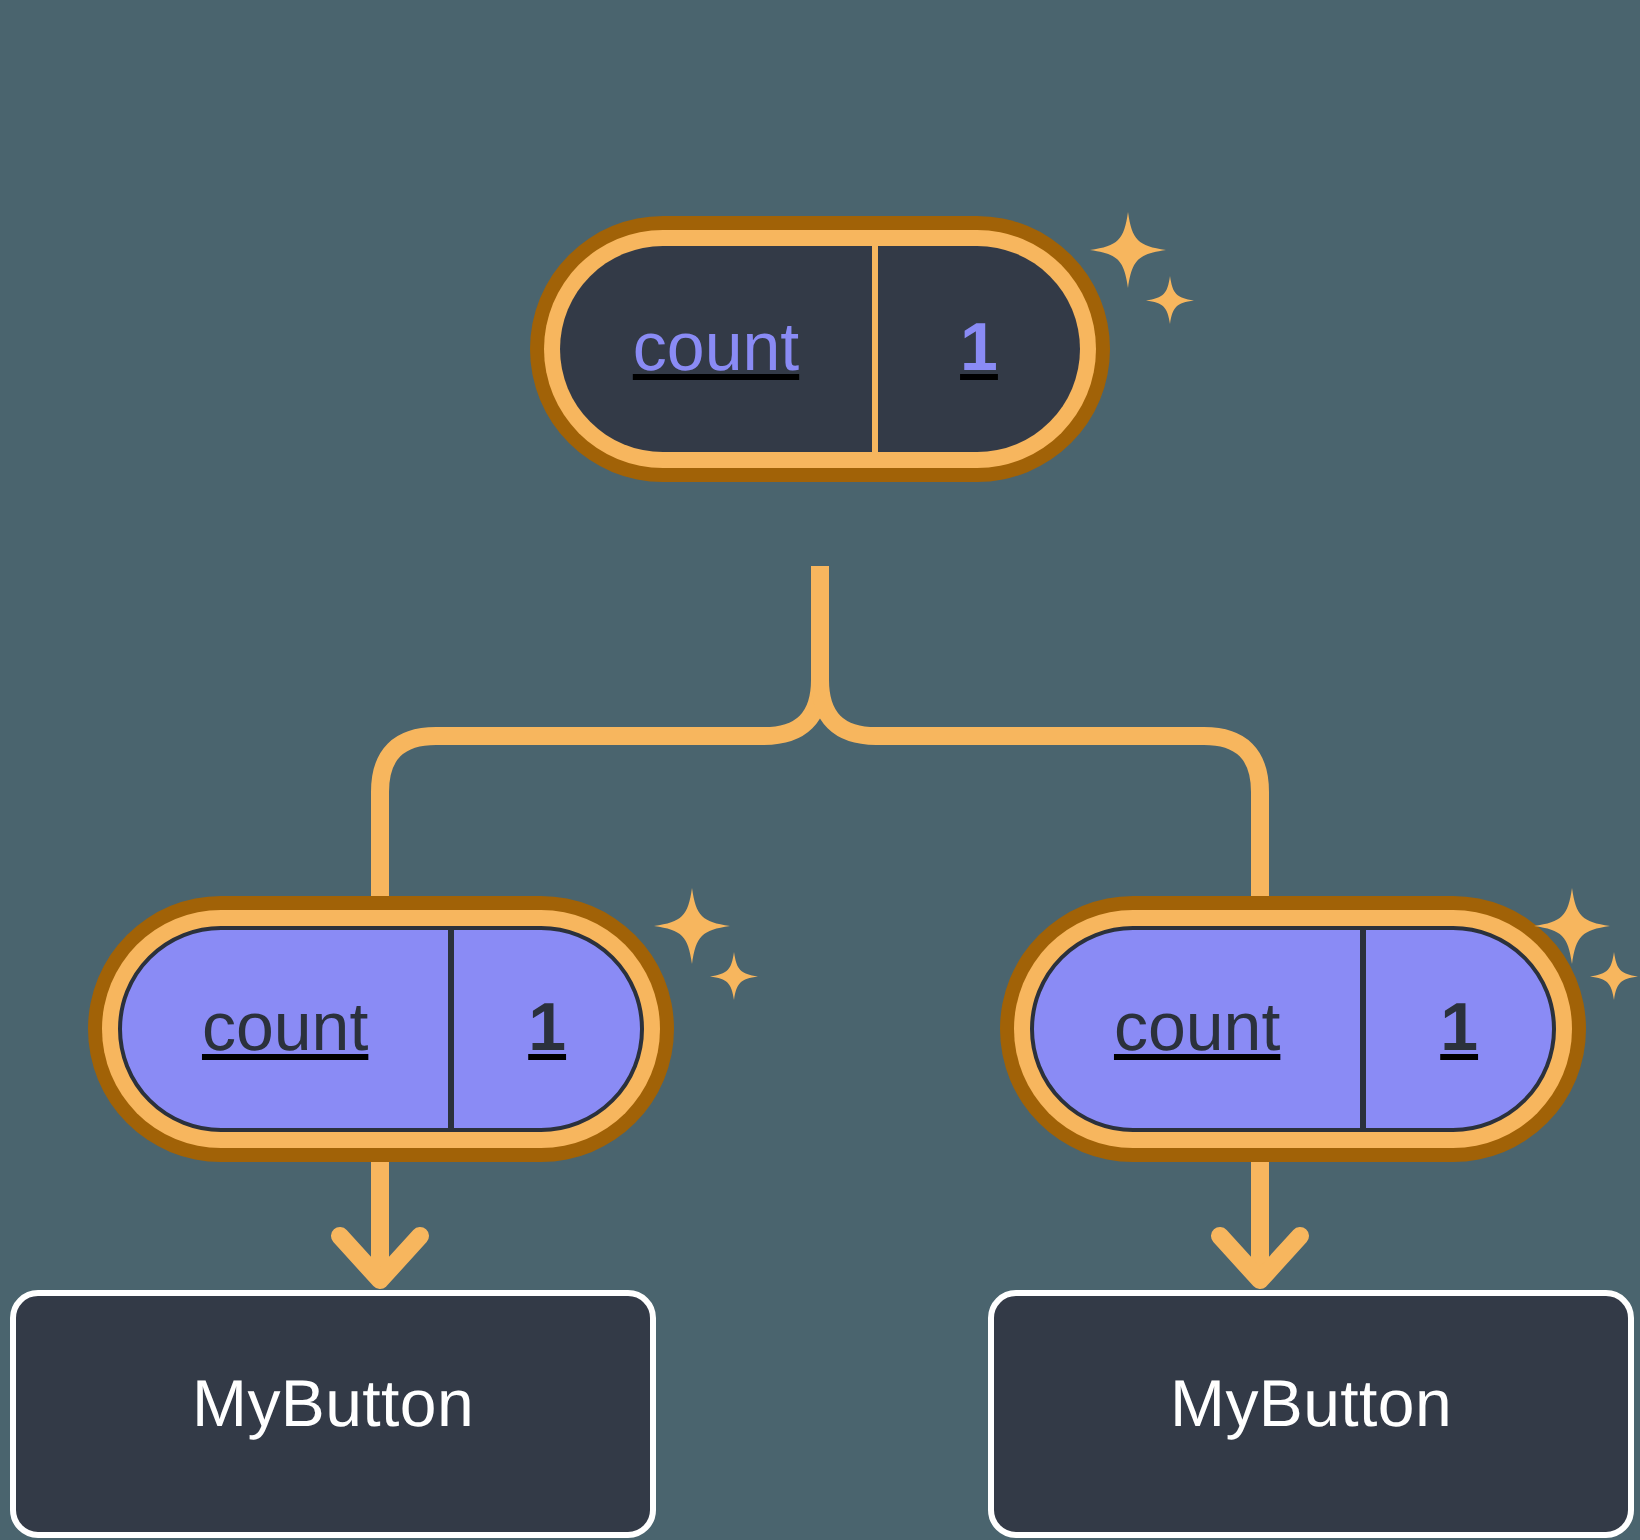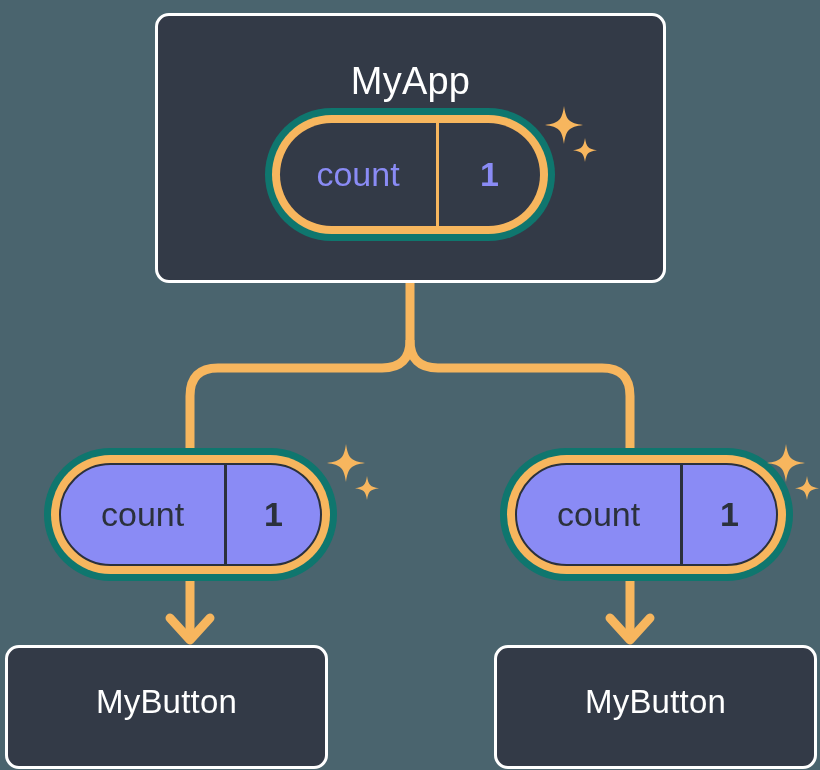--- a/index.html
+++ b/index.html
@@ -75,22 +75,23 @@
     top: 35px;
     font-size: 33px;
   }
 
   
   .pill {
     position: absolute;
     box-sizing: border-box;
     z-index: 4;
     border-radius: 999px;
-    background: #0f766e;          
+    background: #a16207;          
     padding: 7px;
+    text-decoration: underline;
   }
   .pill-band {
     box-sizing: border-box;
     width: 100%;
     height: 100%;
     border-radius: 999px;
     background: #f7b65e;          
     padding: 8px;
   }
   .pill-inner {
@@ -180,23 +181,20 @@
 
     <path d="M 410,340 Q 410,368 438,368 L 602,368 Q 630,368 630,396 L 630,470" fill="none" stroke="#f7b65e" stroke-width="9" stroke-linecap="butt"></path>
 
     <path d="M 190,570 L 190,640" fill="none" stroke="#f7b65e" stroke-width="9" stroke-linecap="butt"></path>
     <path d="M 170,618 L 190,640 L 210,618" fill="none" stroke="#f7b65e" stroke-width="9" stroke-linecap="round" stroke-linejoin="round"></path>
 
     <path d="M 630,570 L 630,640" fill="none" stroke="#f7b65e" stroke-width="9" stroke-linecap="butt"></path>
     <path d="M 610,618 L 630,640 L 650,618" fill="none" stroke="#f7b65e" stroke-width="9" stroke-linecap="round" stroke-linejoin="round"></path>
   </svg>
 
-  <div id="myapp-box" class="comp-box">
-    <div id="myapp-title" class="comp-title">MyApp</div>
-  </div>
 
   <div id="pill-myapp" class="pill">
     <div class="pill-band">
       <div class="pill-inner">
         <div class="pill-key">count</div>
         <div class="pill-val">1</div>
       </div>
     </div>
   </div>
 

